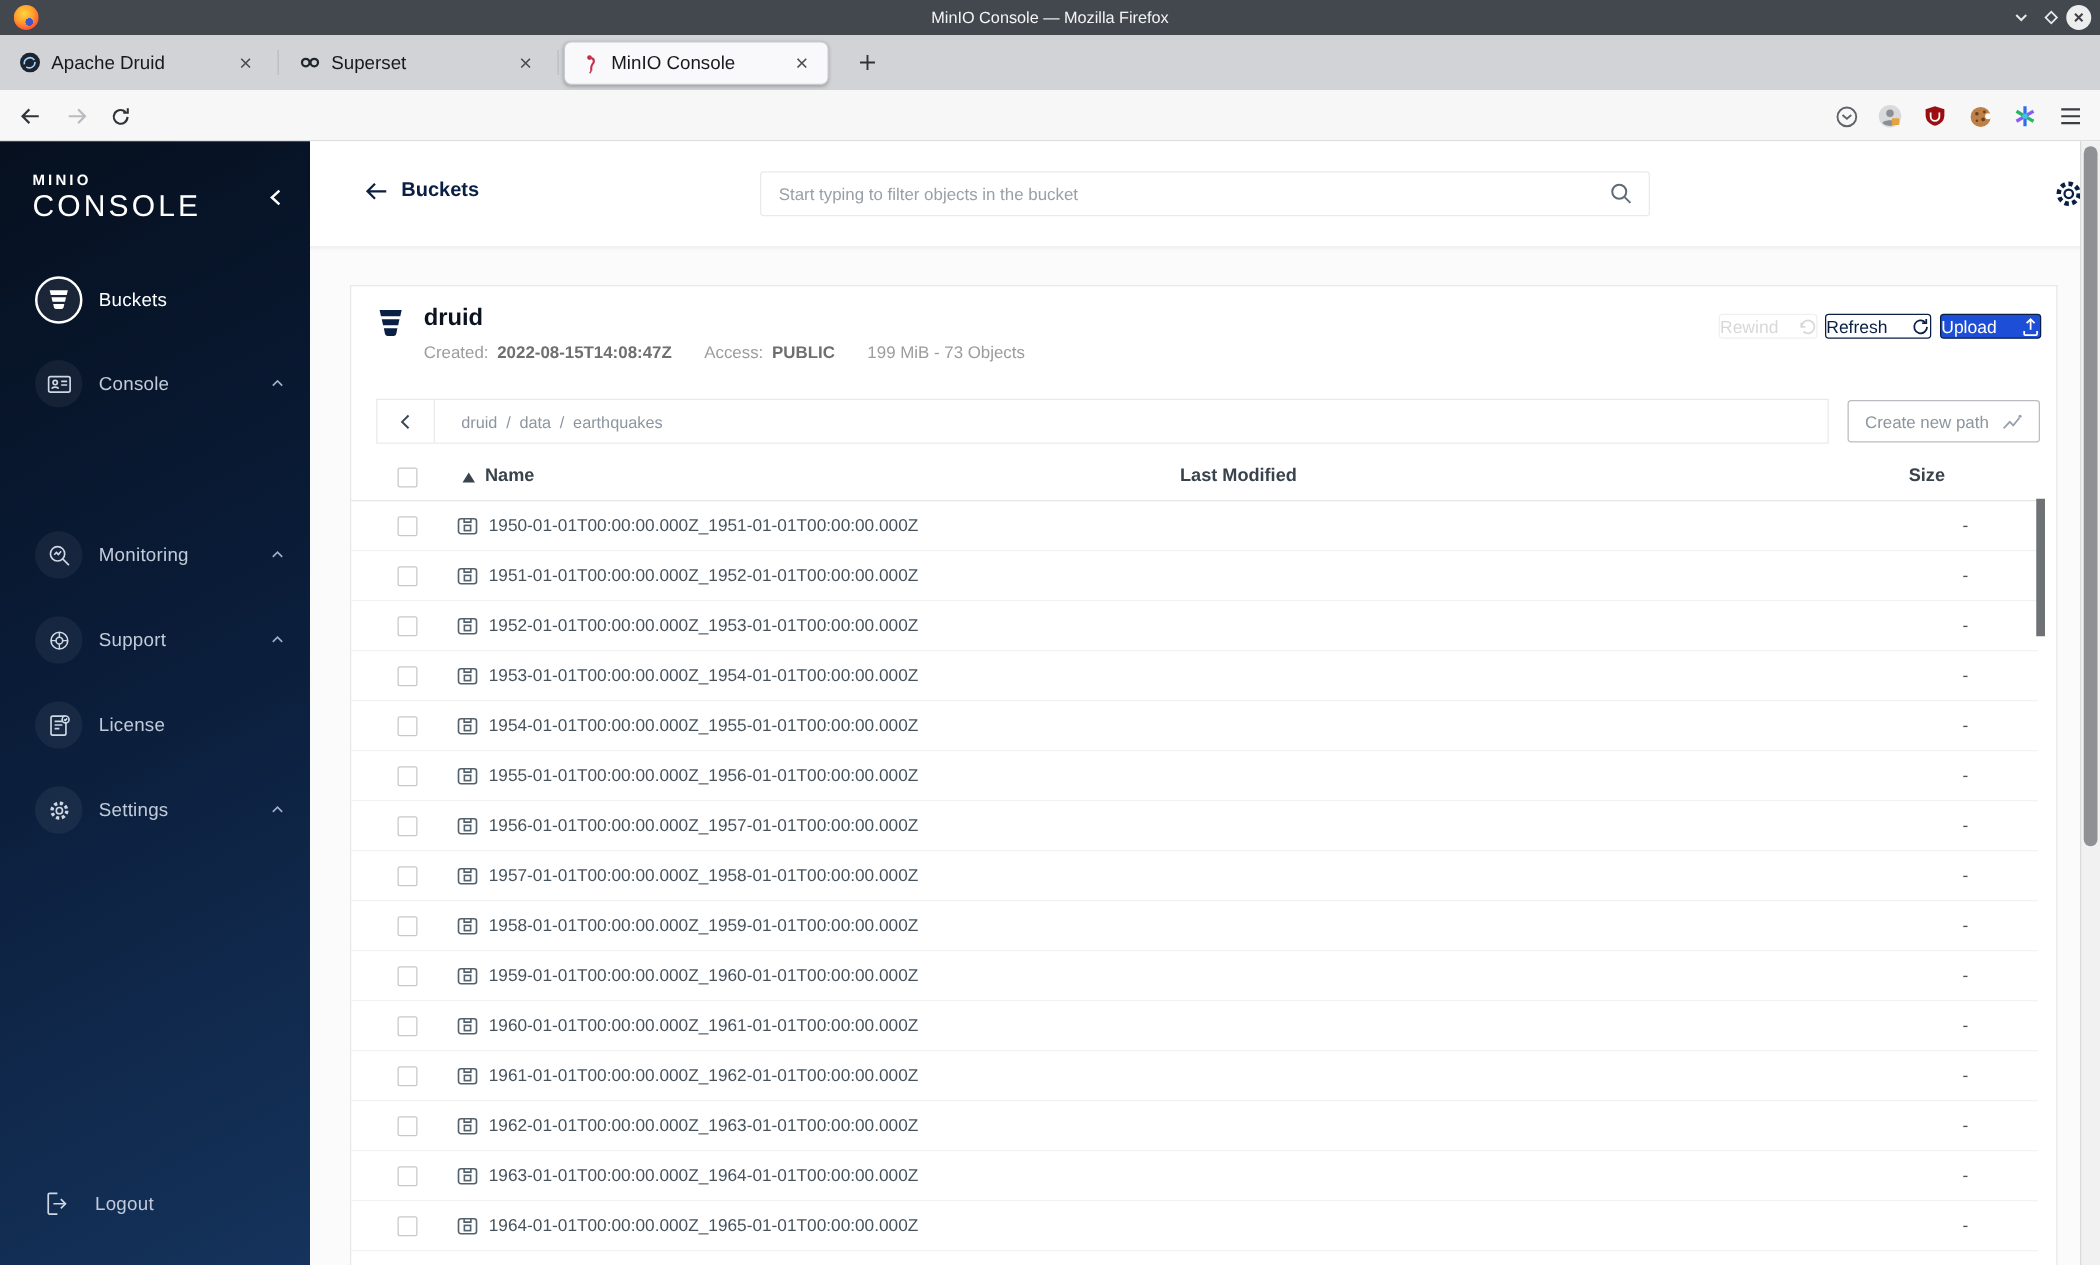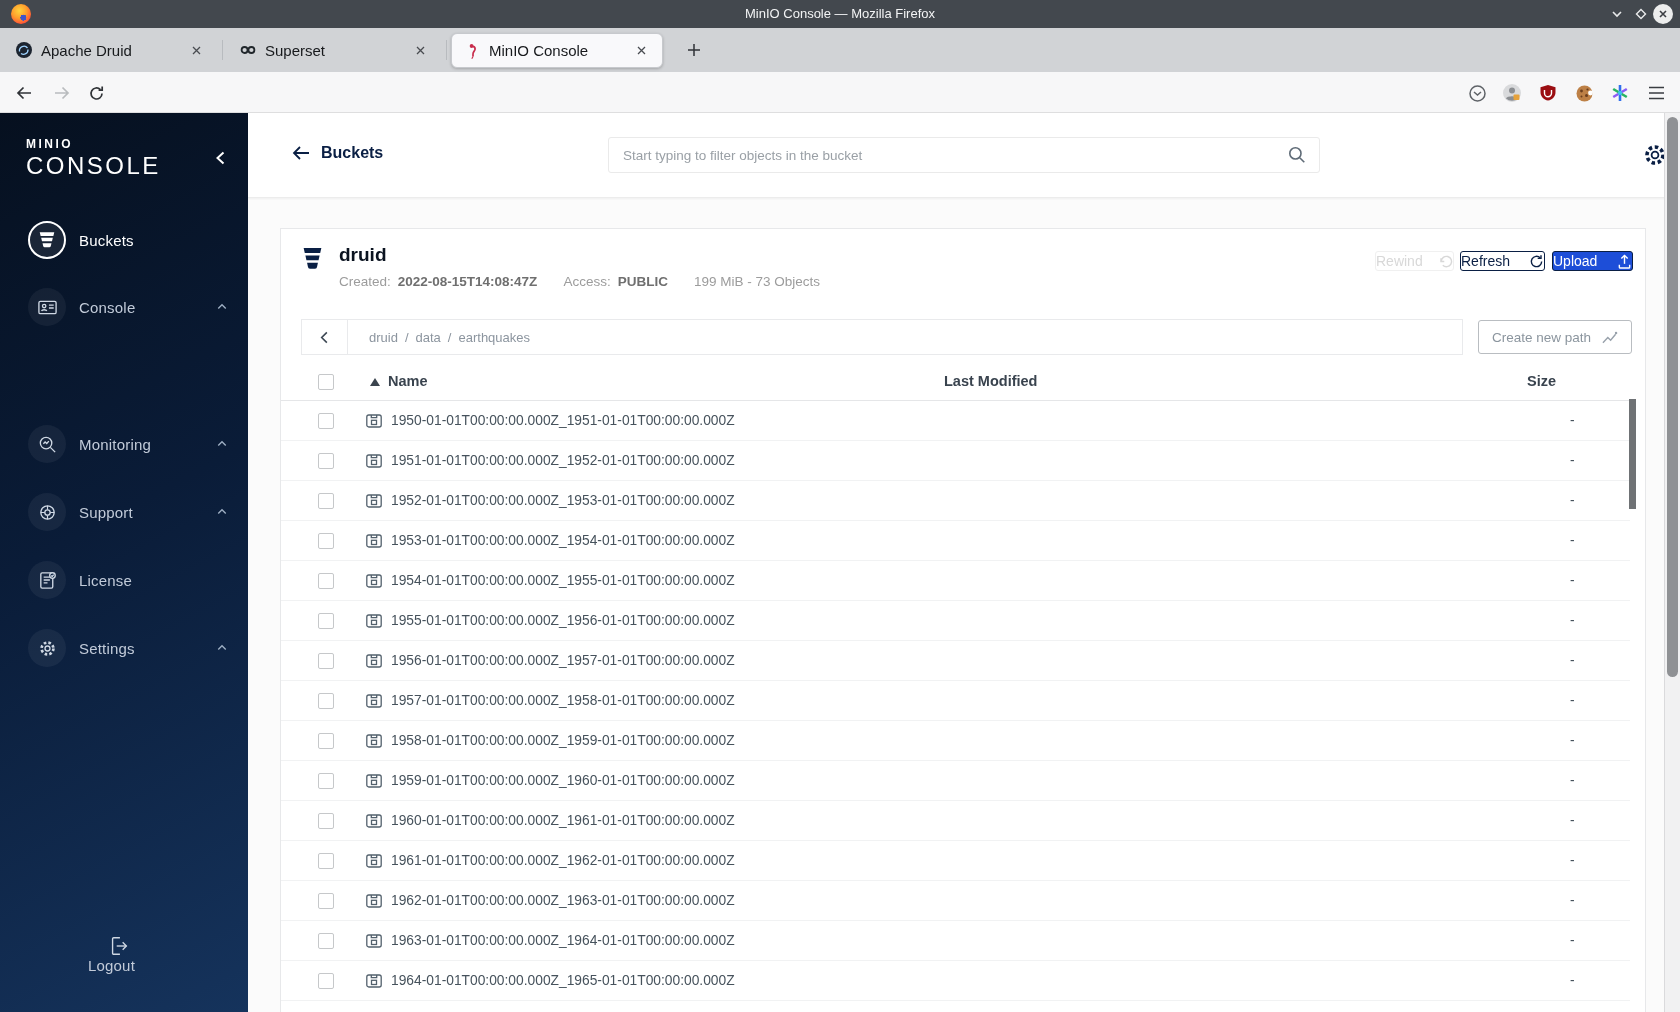--- a/index.html
+++ b/index.html
@@ -47,21 +47,21 @@
   .logo-l1 { font-size:12px; font-weight:700; letter-spacing:2.5px; }
   .logo-l2 { font-size:24px; font-weight:400; letter-spacing:2.5px; margin-top:1px; }
   .collapse-btn { position:absolute; left:212px; top:36px; width:18px; height:18px; }
   .side-item { position:absolute; left:0; width:248px; height:56px; display:flex; align-items:center; cursor:pointer; }
   .ic-circle { margin-left:28px; width:38px; height:38px; border-radius:50%;
     background:rgba(255,255,255,.055); display:flex; align-items:center; justify-content:center; flex:0 0 auto; }
   .side-item.active .ic-circle { border:2px solid #fff; background:rgba(255,255,255,.08); }
   .side-label { margin-left:13px; font-size:15px; color:#c2cbd9; letter-spacing:.2px; }
   .side-item.active .side-label { color:#fff; }
   .side-caret { position:absolute; right:20px; top:50%; margin-top:-6px; }
-  .logout-item { position:absolute; left:0; top:822px; width:203px; height:56px; display:flex; align-items:center; cursor:pointer;flex-direction:column; }
+  .logout-item { position:absolute; left:0; top:822px; width:203px; height:56px; display:flex; align-items:center; cursor:pointer; }
   .logout-item .lg-ico { margin-left:34px; }
   .logout-item .side-label { margin-left:20px; }
 
   
   #main-bg { position:absolute; left:248px; top:198px; width:1432px; height:814px; background:#fbfbfb; }
   #header-strip { position:absolute; left:248px; top:113px; width:1432px; height:85px; background:#fff;
     border-bottom:1px solid #ececec; box-shadow:0 1px 2px rgba(0,0,0,.05); }
   .back-btn { position:absolute; left:292px; top:144px; display:flex; gap:11px; align-items:center;
     color:#0a1f44; font-size:16px; font-weight:700; cursor:pointer; }
   .search-box { position:absolute; left:608px; top:137px; width:712px; height:36px;

